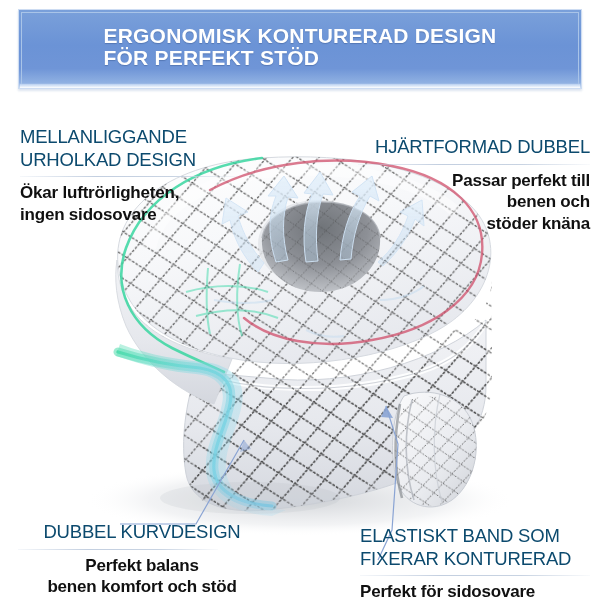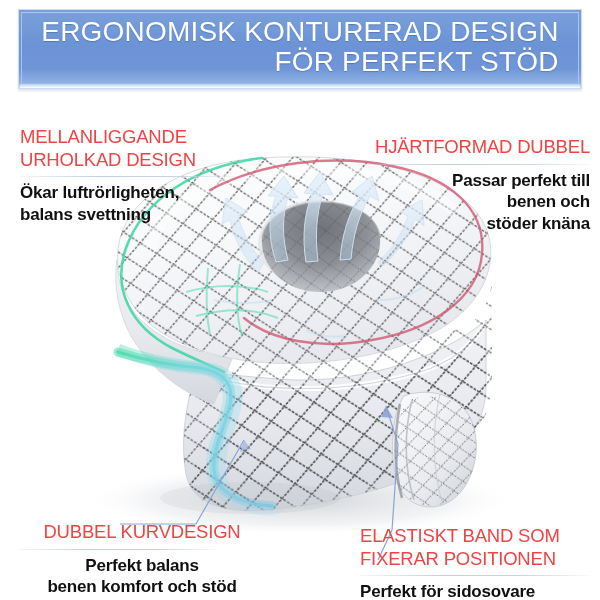--- a/index.html
+++ b/index.html
@@ -21,38 +21,38 @@
     padding:2px;
     box-shadow:0 2px 2px rgba(120,150,195,.25);
   }
   .banner-inner{
     width:100%;height:100%;box-sizing:border-box;
     border:1px solid #a9c4e8;
     display:flex;align-items:center;justify-content:center;
   }
   .banner-title{
     color:#ffffff;
-    font-size:28px;
-    font-weight:normal;
+    font-size:21px;
+    font-weight:bold;
     line-height:1.07;
-    text-align:right;
+    text-align:left;
     letter-spacing:.2px;
     text-shadow:0 1px 1px rgba(40,70,120,.35);
     padding-bottom:4px;
     white-space:pre-line;
   }
   .banner-shine{
     position:absolute;left:20px;top:84px;width:560px;height:4px;
     background:linear-gradient(180deg,#b9cff0 0%,#dce8f8 50%,#ffffff 100%);
   }
 
   
   .callout{position:absolute;}
   .co-head{
-    color:#ef4444;
+    color:#0c4a6e;
     font-size:18.5px;
     font-weight:normal;
     line-height:1.22;
     white-space:pre-line;
     letter-spacing:-.2px;
   }
   .co-rule{
     height:1px;
     background:linear-gradient(90deg,rgba(190,205,225,.15) 0%,#c3cfe0 35%,#c8d3e2 70%,rgba(200,211,226,.1) 100%);
     margin:5px 0 5px 0;
@@ -330,38 +330,38 @@
 FÖR PERFEKT STÖD</div>
     </div>
   </div>
   <div class="banner-shine"></div>
 
   <div class="callout" id="callout-hollow">
     <div class="co-head">MELLANLIGGANDE
 URHOLKAD DESIGN</div>
     <div class="co-rule"></div>
     <div class="co-body">Ökar luftrörligheten,
-balans svettning</div>
+ingen sidosovare</div>
   </div>
 
   <div class="callout" id="callout-heart">
     <div class="co-head">HJÄRTFORMAD DUBBEL</div>
     <div class="co-rule"></div>
     <div class="co-body">Passar perfekt till
 benen och
 stöder knäna</div>
   </div>
 
   <div class="callout" id="callout-curve">
     <div class="co-head">DUBBEL KURVDESIGN</div>
     <div class="co-rule"></div>
     <div class="co-body">Perfekt balans
 benen komfort och stöd</div>
   </div>
 
   <div class="callout" id="callout-strap">
     <div class="co-head">ELASTISKT BAND SOM
-FIXERAR POSITIONEN</div>
+FIXERAR KONTURERAD</div>
     <div class="co-rule"></div>
     <div class="co-body">Perfekt för sidosovare</div>
   </div>
 
 </div>
 
 </body></html>

